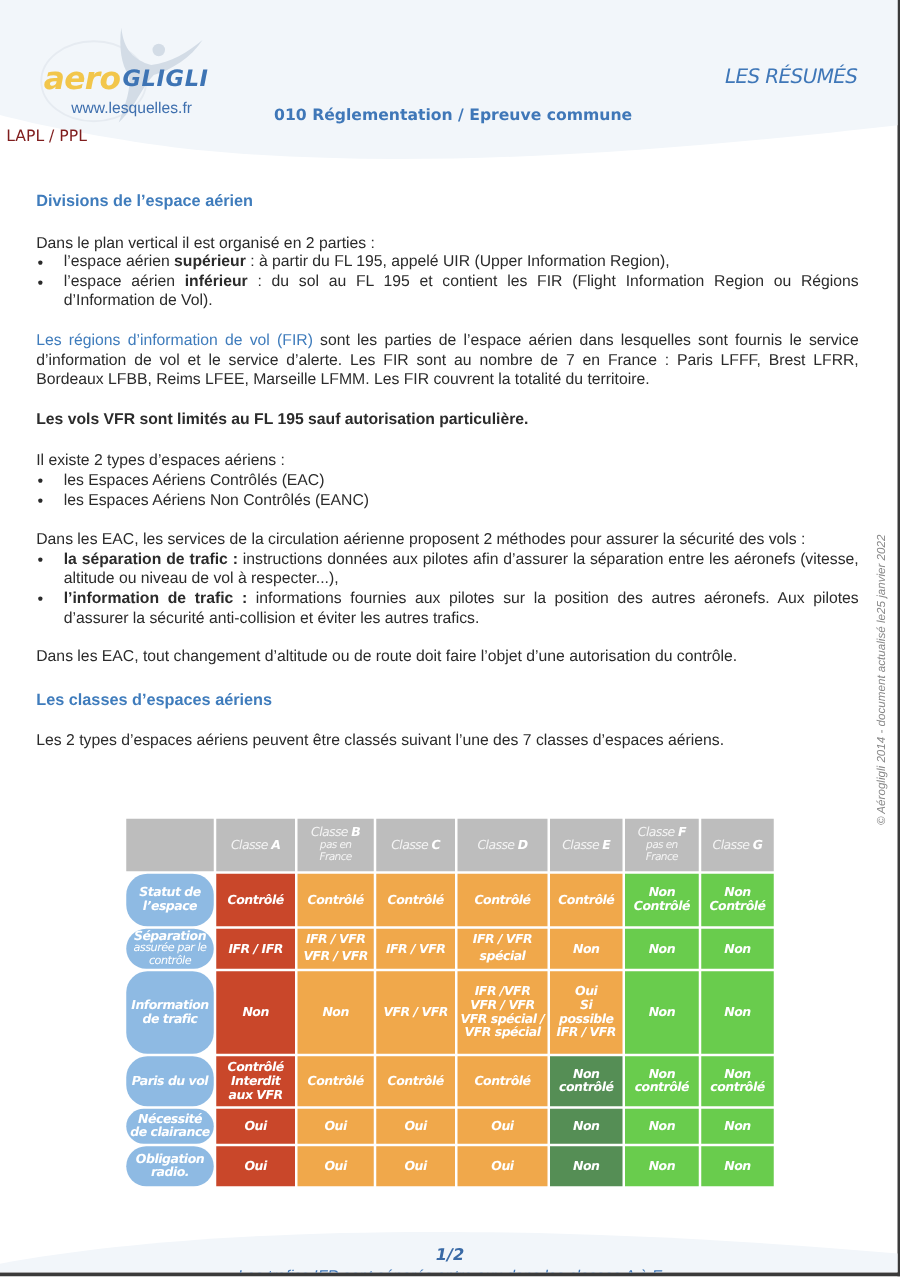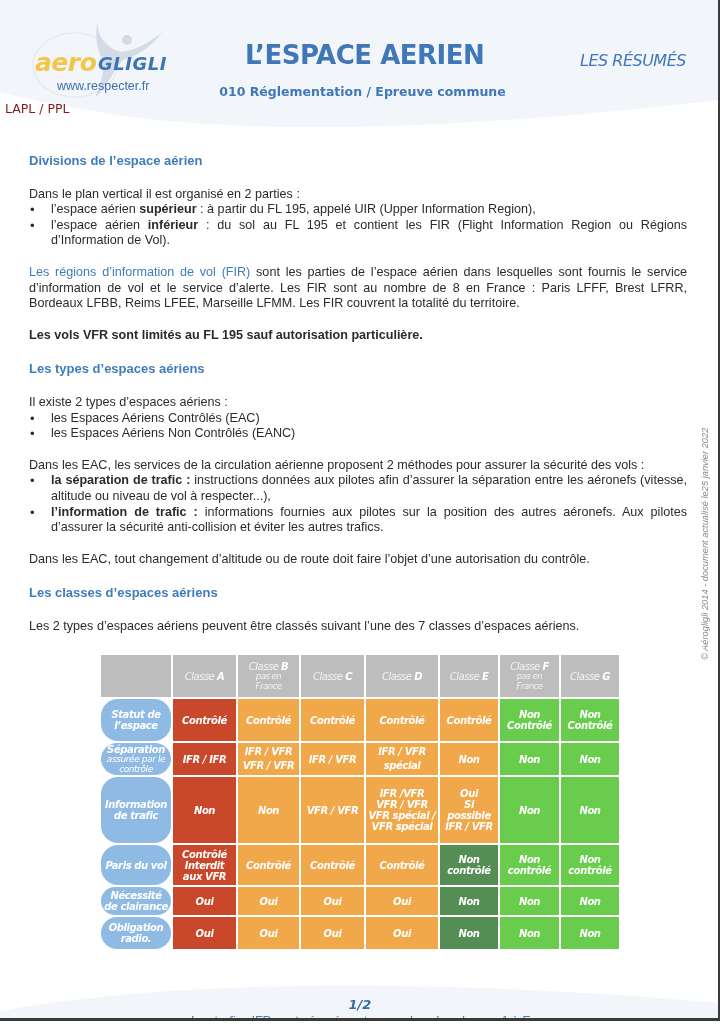--- a/index.html
+++ b/index.html
@@ -62,39 +62,37 @@
   </svg>
 
   <div class="logo">
     <svg width="160" height="90" viewBox="0 0 160 90" style="position:absolute;left:0;top:0;">
       <ellipse cx="50" cy="55" rx="42" ry="32" fill="none" stroke="#e6ebf1" stroke-width="1.5"></ellipse>
       <path d="M72,12 C74,30 82,38 96,42 C112,40 125,32 137,22 C128,36 112,46 98,50 C88,60 84,75 70,88 C76,72 80,60 78,50 C72,42 70,28 72,12 Z" fill="#d3dce6"></path>
       <circle cx="102" cy="30" r="5" fill="#d3dce6"></circle>
     </svg>
     <span class="logo-aero">aero</span>
     <span class="logo-gligli">GLIGLI</span>
-    <span class="logo-url">www.respecter.fr</span>
+    <span class="logo-url">www.lesquelles.fr</span>
   </div>
 
-  <div class="title">L’ESPACE AERIEN</div>
   <div class="resumes">LES RÉSUMÉS</div>
   <div class="subtitle">010 Réglementation / Epreuve commune</div>
   <div class="subtitle2">LAPL / PPL</div>
 
   <div class="content">
     <div class="h">Divisions de l’espace aérien</div>
     <div class="p tight">Dans le plan vertical il est organisé en 2 parties :</div>
     <ul class="b">
       <li><span>l’espace aérien </span><b>supérieur</b><span> : à partir du FL 195, appelé UIR (Upper Information Region),</span></li>
       <li><span>l’espace aérien </span><b>inférieur</b><span> : du sol au FL 195 et contient les FIR (Flight Information Region ou Régions d’Information de Vol).</span></li>
     </ul>
-    <div class="p"><span class="link">Les régions d’information de vol (FIR)</span><span> sont les parties de l’espace aérien dans lesquelles sont fournis le service d’information de vol et le service d’alerte. Les FIR sont au nombre de 8 en France : Paris LFFF, Brest LFRR, Bordeaux LFBB, Reims LFEE, Marseille LFMM. Les FIR couvrent la totalité du territoire.</span></div>
+    <div class="p"><span class="link">Les régions d’information de vol (FIR)</span><span> sont les parties de l’espace aérien dans lesquelles sont fournis le service d’information de vol et le service d’alerte. Les FIR sont au nombre de 7 en France : Paris LFFF, Brest LFRR, Bordeaux LFBB, Reims LFEE, Marseille LFMM. Les FIR couvrent la totalité du territoire.</span></div>
     <div class="p" style="margin-bottom:18px;font-weight:bold;">Les vols VFR sont limités au FL 195 sauf autorisation particulière.</div>
 
-    <div class="h">Les types d’espaces aériens</div>
     <div class="p tight">Il existe 2 types d’espaces aériens :</div>
     <ul class="b">
       <li>les Espaces Aériens Contrôlés (EAC)</li>
       <li>les Espaces Aériens Non Contrôlés (EANC)</li>
     </ul>
     <div class="p tight">Dans les EAC, les services de la circulation aérienne proposent 2 méthodes pour assurer la sécurité des vols :</div>
     <ul class="b">
       <li><b>la séparation de trafic :</b><span> instructions données aux pilotes afin d’assurer la séparation entre les aéronefs (vitesse, altitude ou niveau de vol à respecter...),</span></li>
       <li><b>l’information de trafic :</b><span> informations fournies aux pilotes sur la position des autres aéronefs. Aux pilotes d’assurer la sécurité anti-collision et éviter les autres trafics.</span></li>
     </ul>

